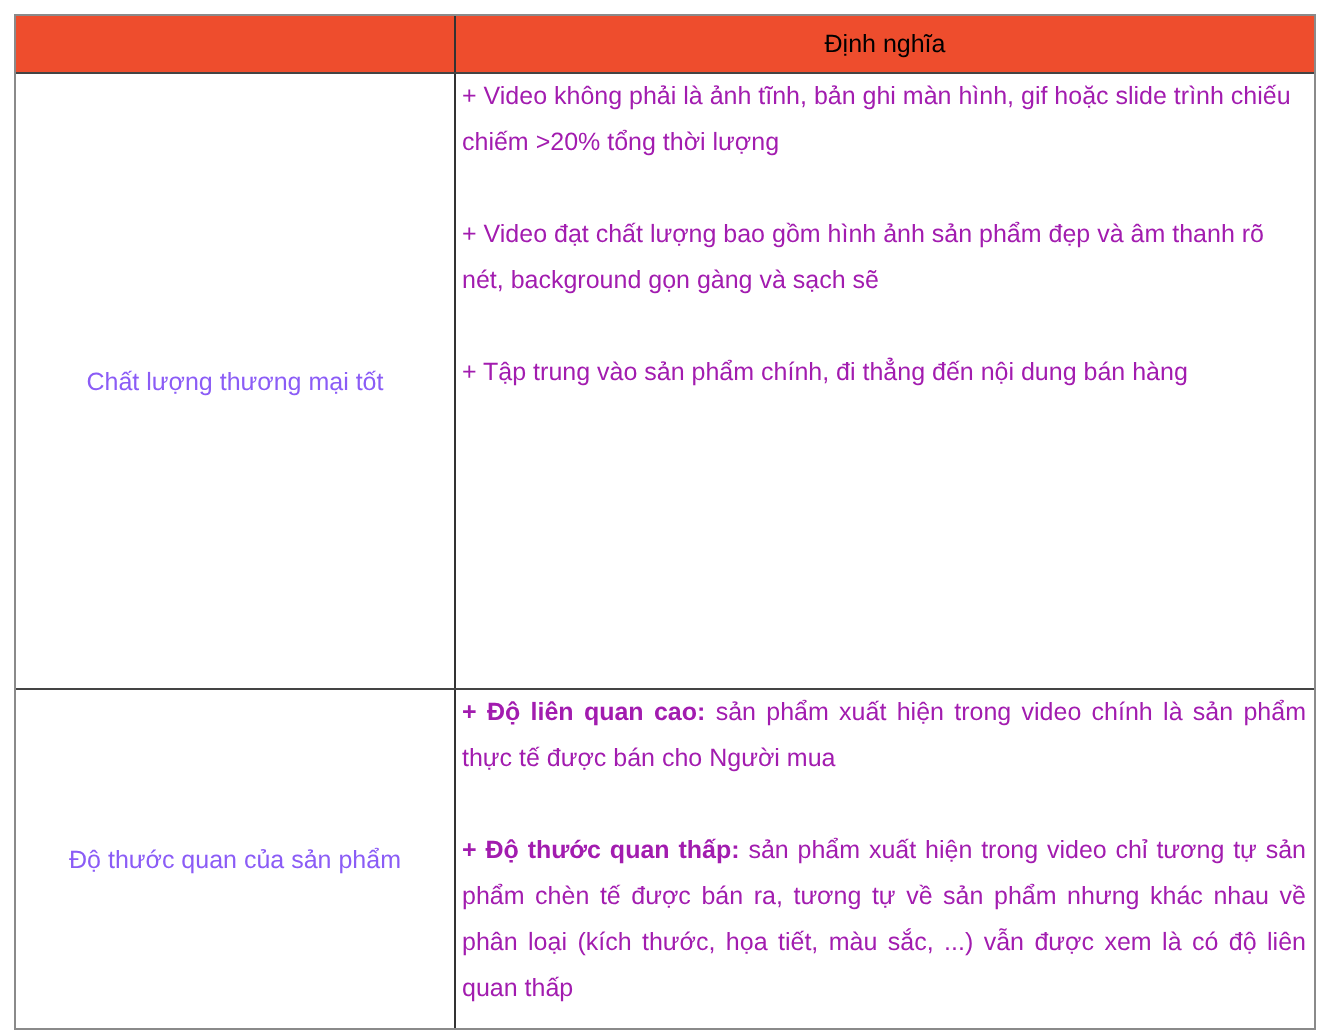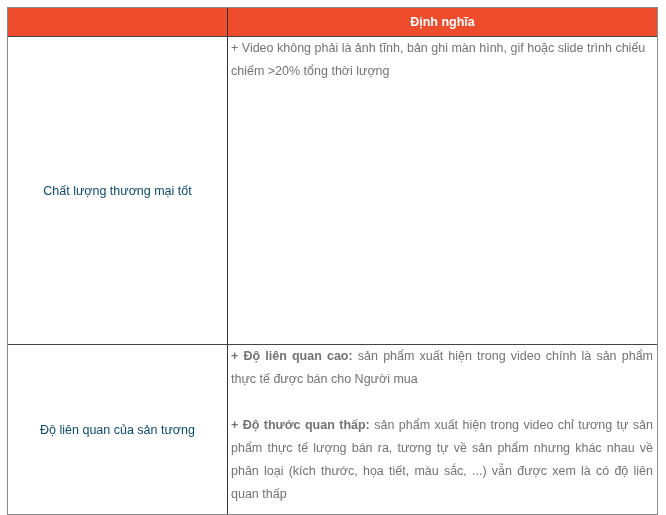--- a/index.html
+++ b/index.html
@@ -2,53 +2,55 @@
 <html><head>
   <meta charset="utf-8">
   <style>
     html, body { margin: 0; padding: 0; background: #ffffff; }
     body { width: 666px; height: 515px; position: relative; overflow: hidden;
            font-family: "Liberation Sans", "DejaVu Sans", sans-serif; }
     .tbl { position: absolute; left: 7px; top: 7px; width: 651px;
            border: 1px solid #8a8a8a; border-right: 1px solid #8a8a8a; box-sizing: border-box; }
     .hdr { display: flex; height: 28px; background: #EE4D2D; border-bottom: 1px solid #444; }
     .hdr .c1 { width: 219px; border-right: 1px solid #333; }
-    .hdr .c2 { flex: 1; color: #ffffff; font-size: 12.5px; font-weight: bold;
+    .hdr .c2 { flex: 1; color: #000000; font-size: 12.5px; font-weight: normal;
                display: flex; align-items: center; justify-content: center; }
     .row { display: flex; border-bottom: 1px solid #444; }
     .row:last-child { border-bottom: none; }
-    .row .label { width: 219px; border-right: 1px solid #333; color: #0c4a6e;
+    .row .label { width: 219px; border-right: 1px solid #333; color: #8b5cf6;
                   font-size: 12.5px; display: flex; align-items: center; justify-content: center; }
-    .row .def { flex: 1; padding: 0 4px 0 3px; color: #737373; font-size: 12.5px; line-height: 23px; }
+    .row .def { flex: 1; padding: 0 4px 0 3px; color: #a21caf; font-size: 12.5px; line-height: 23px; }
     .para { margin: 0; }
     .gap { height: 23px; }
     .just { text-align: justify; text-align-last: left; }
     b { font-weight: bold; margin-top: 24px; }
   </style>
 </head>
 <body>
 
 <div class="tbl">
   <div class="hdr">
     <div class="c1"></div>
     <div class="c2">Định nghĩa</div>
   </div>
 
   <div class="row" style="height:307px;">
     <div class="label">Chất lượng thương mại tốt</div>
     <div class="def">
       <p class="para">+ Video không phải là ảnh tĩnh, bản ghi màn hình, gif hoặc slide trình chiếu chiếm &gt;20% tổng thời lượng</p>
       <div class="gap"></div>
+      <p class="para">+ Video đạt chất lượng bao gồm hình ảnh sản phẩm đẹp và âm thanh rõ nét, background gọn gàng và sạch sẽ</p>
       <div class="gap"></div>
+      <p class="para">+ Tập trung vào sản phẩm chính, đi thẳng đến nội dung bán hàng</p>
       <div class="gap"></div>
       <div class="gap"></div>
     </div>
   </div>
 
   <div class="row" style="height:169px;">
-    <div class="label">Độ liên quan của sản tương</div>
+    <div class="label">Độ thước quan của sản phẩm</div>
     <div class="def">
       <p class="para just"><b>+ Độ liên quan cao:</b><span> sản phẩm xuất hiện trong video chính là sản phẩm thực tế được bán cho Người mua</span></p>
       <div class="gap"></div>
-      <p class="para just"><b>+ Độ thước quan thấp:</b><span> sản phẩm xuất hiện trong video chỉ tương tự sản phẩm thực tế lượng bán ra, tương tự về sản phẩm nhưng khác nhau về phân loại (kích thước, họa tiết, màu sắc, ...) vẫn được xem là có độ liên quan thấp</span></p>
+      <p class="para just"><b>+ Độ thước quan thấp:</b><span> sản phẩm xuất hiện trong video chỉ tương tự sản phẩm chèn tế được bán ra, tương tự về sản phẩm nhưng khác nhau về phân loại (kích thước, họa tiết, màu sắc, ...) vẫn được xem là có độ liên quan thấp</span></p>
     </div>
   </div>
 </div>
 
 </body></html>

